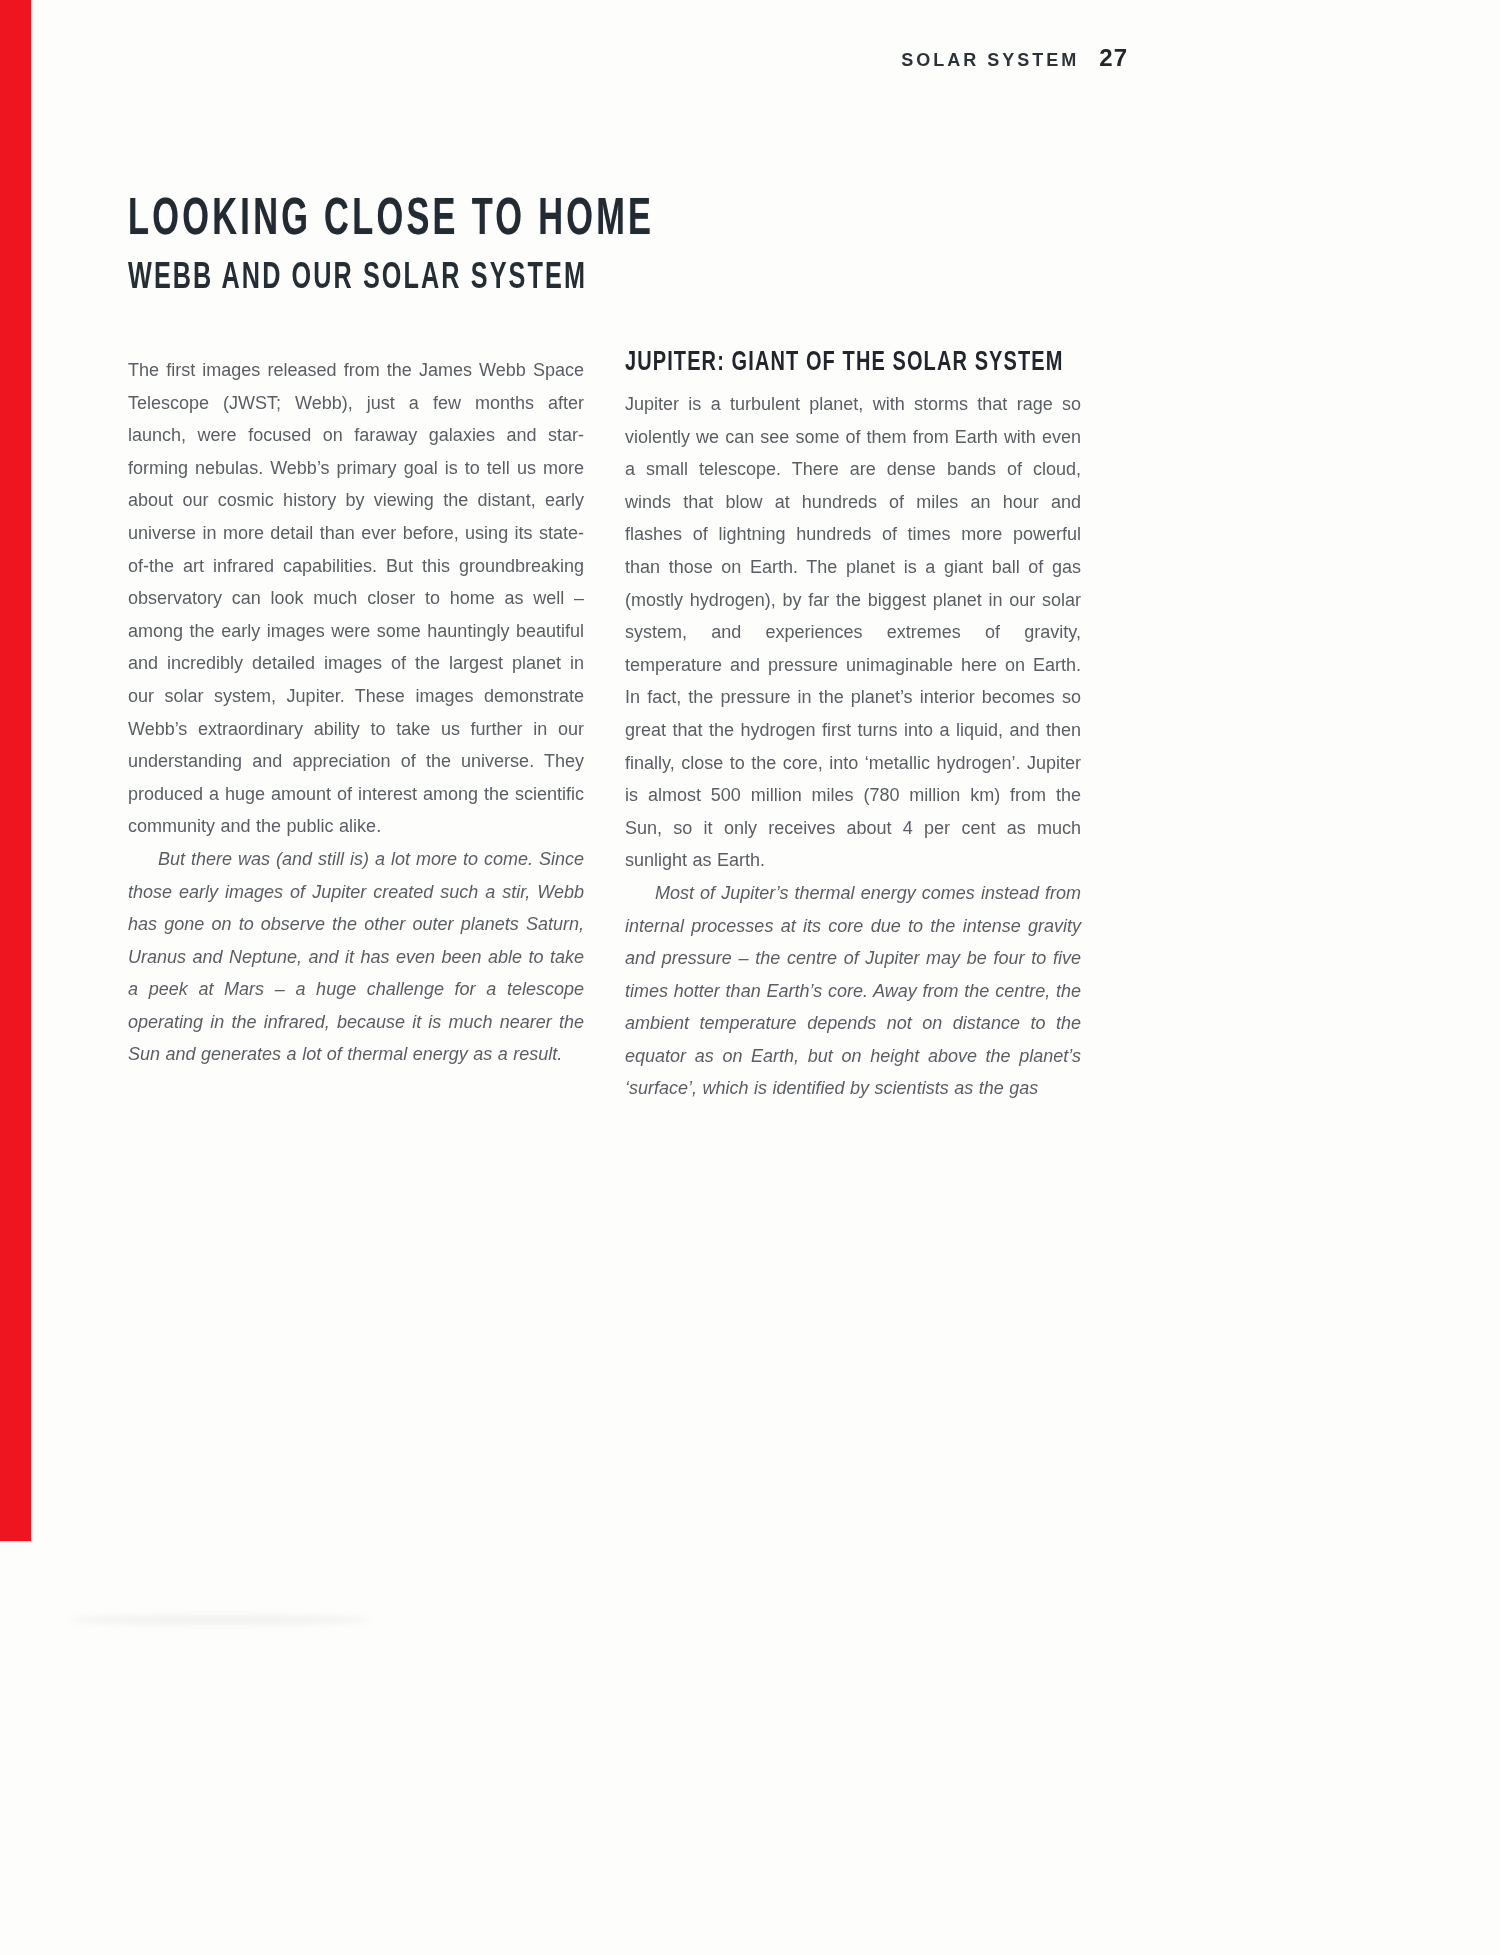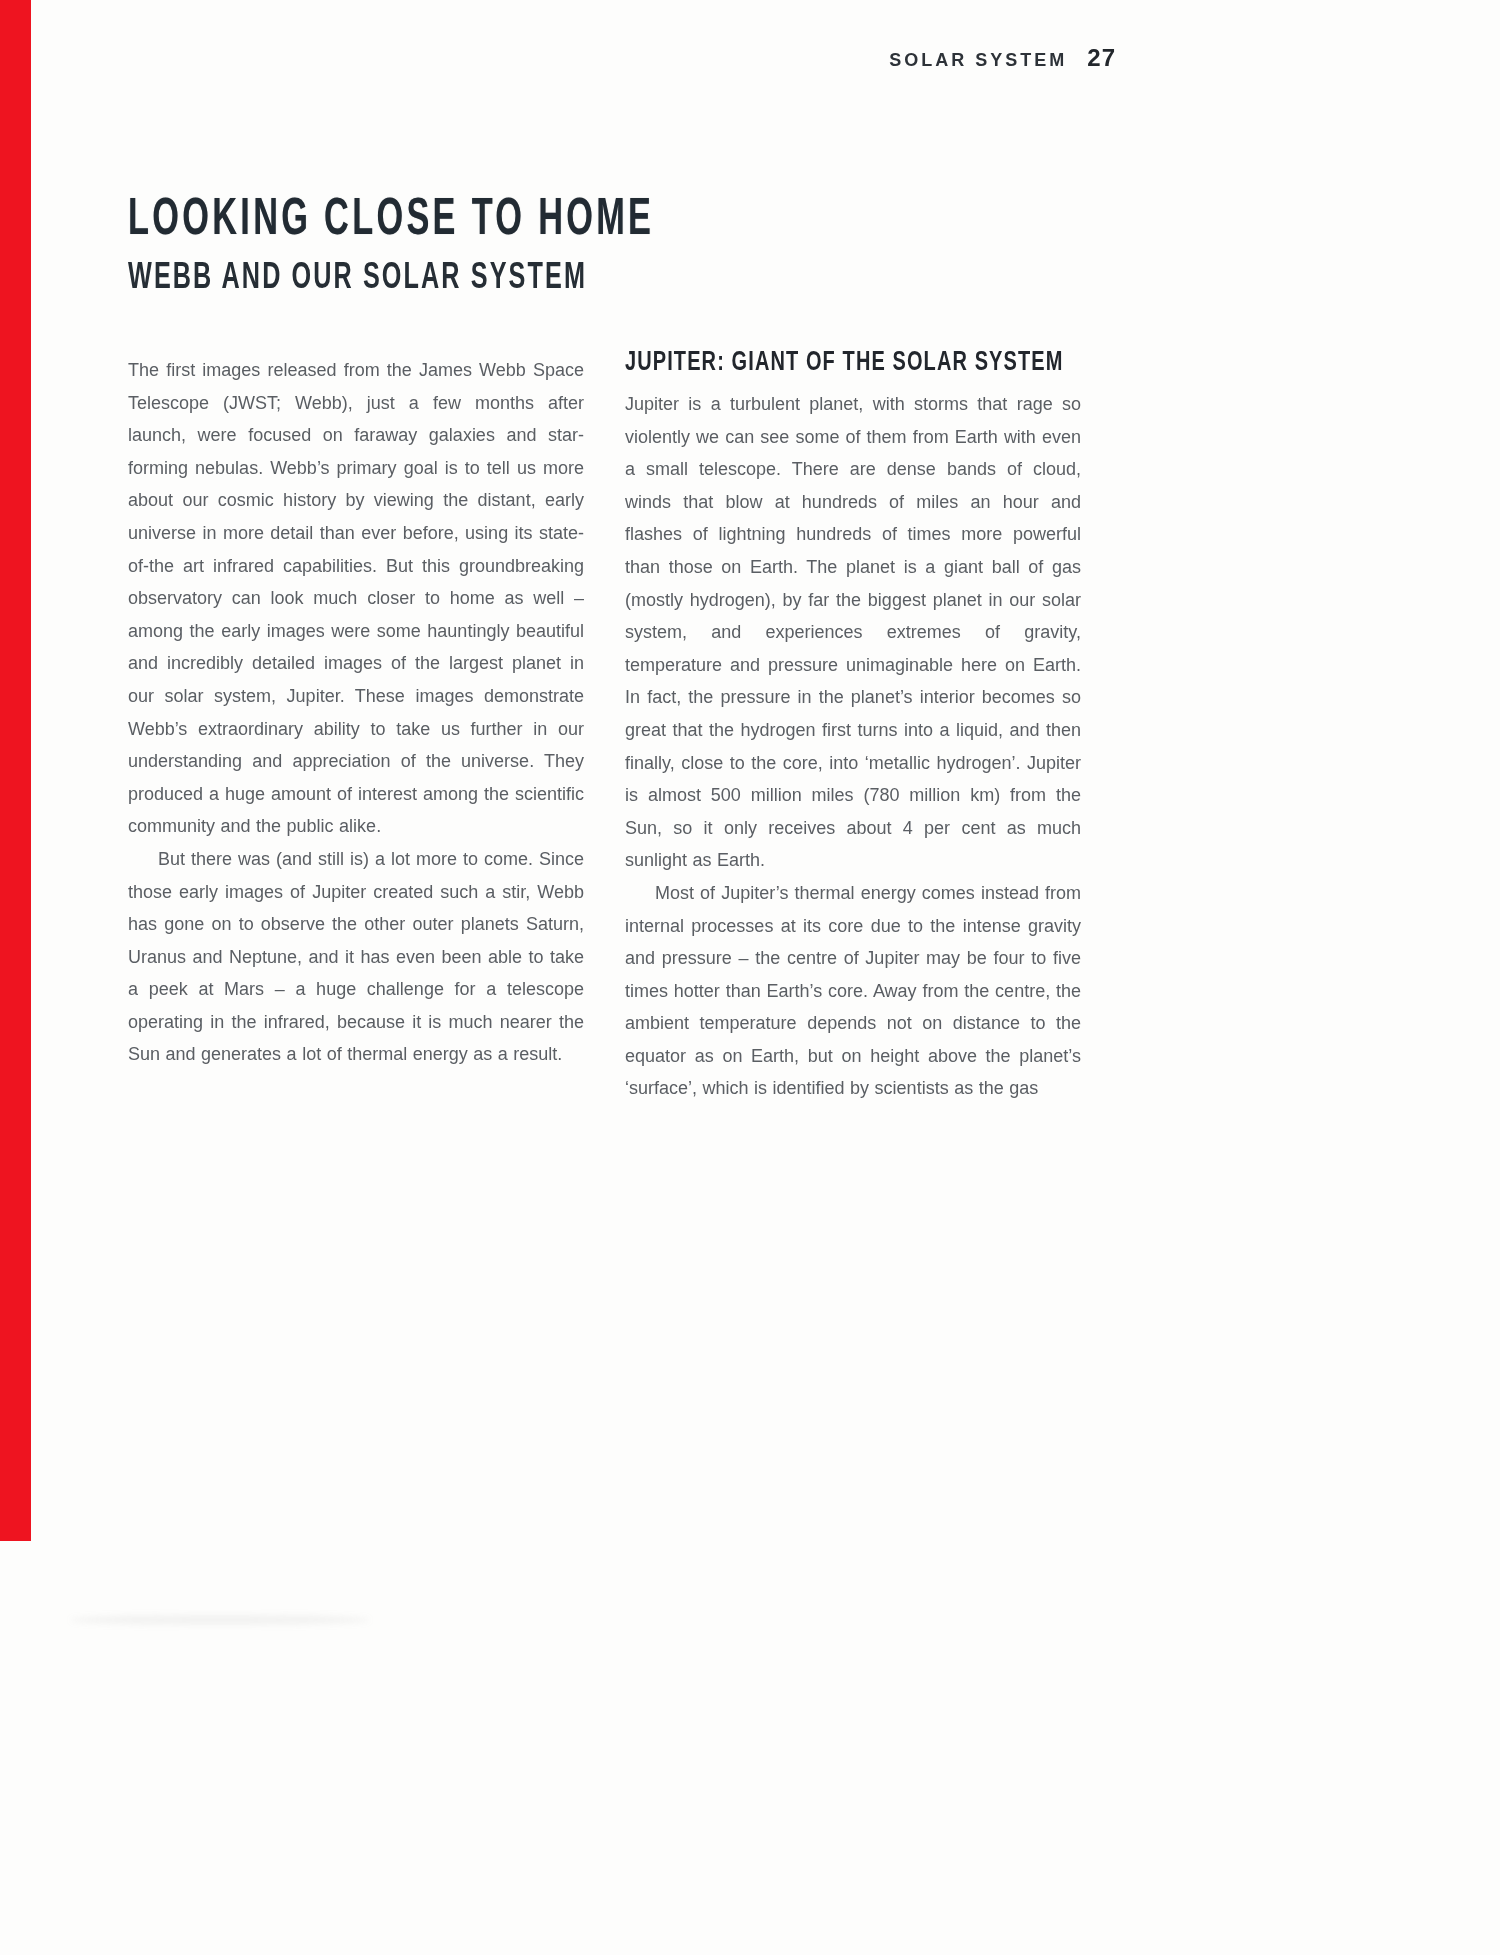--- a/index.html
+++ b/index.html
@@ -24,21 +24,21 @@
     top: 0;
     width: 31px;
     height: 1541px;
     background: #ee1420;
   }
 
   
   .running-header {
     position: absolute;
     top: 44px;
-    right: 384px;
+    right: 372px;
     display: flex;
     align-items: baseline;
     gap: 20px;
   }
   .section-label {
     font-size: 18px;
     font-weight: 700;
     letter-spacing: 3px;
     color: #2d3238;
   }
@@ -100,20 +100,21 @@
     font-size: 18px;
     line-height: 32.6px;
     color: #5a5e63;
     text-align: justify;
     hyphens: auto;
     -webkit-hyphens: auto;
     word-spacing: 0.5px;
   }
   .body-text p + p {
     text-indent: 30px;
+    font-style: italic;
   }
   .section-heading {
     margin: 0 0 12px 0;
     font-size: 27px;
     line-height: 30px;
     font-weight: 700;
     letter-spacing: 1.5px;
     color: #22262c;
     transform: scaleX(0.74);
     transform-origin: left center;

